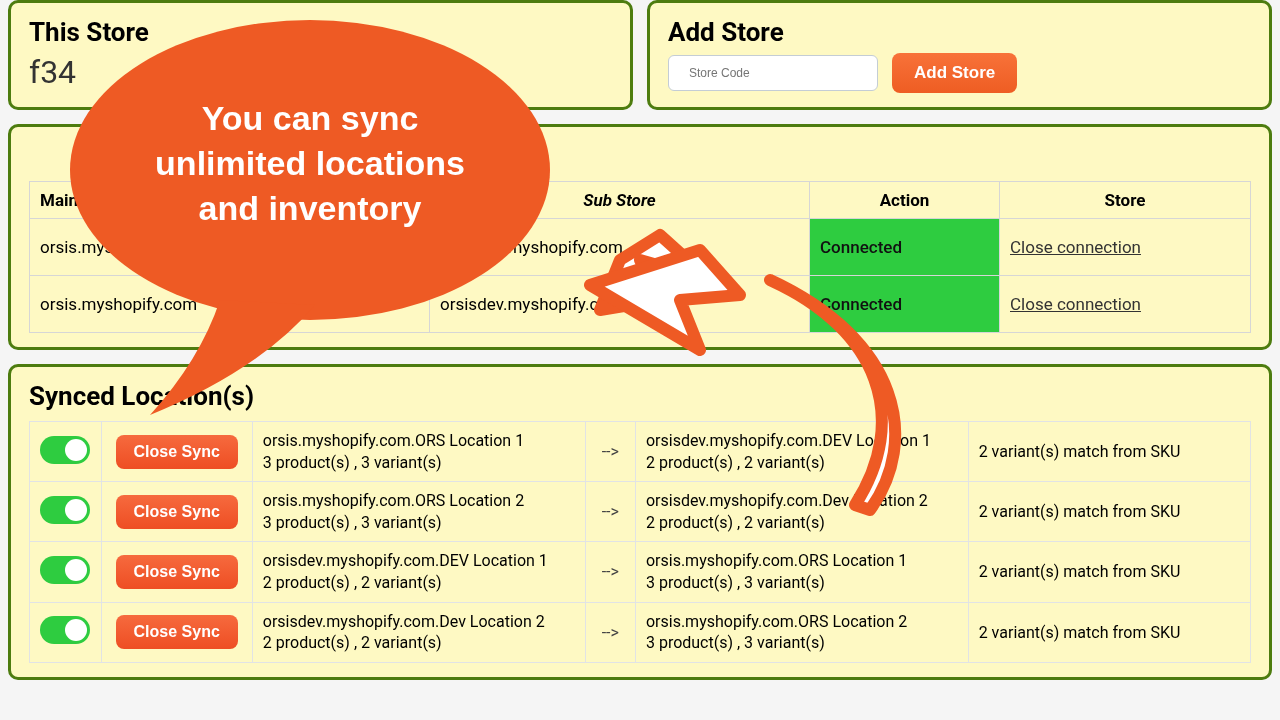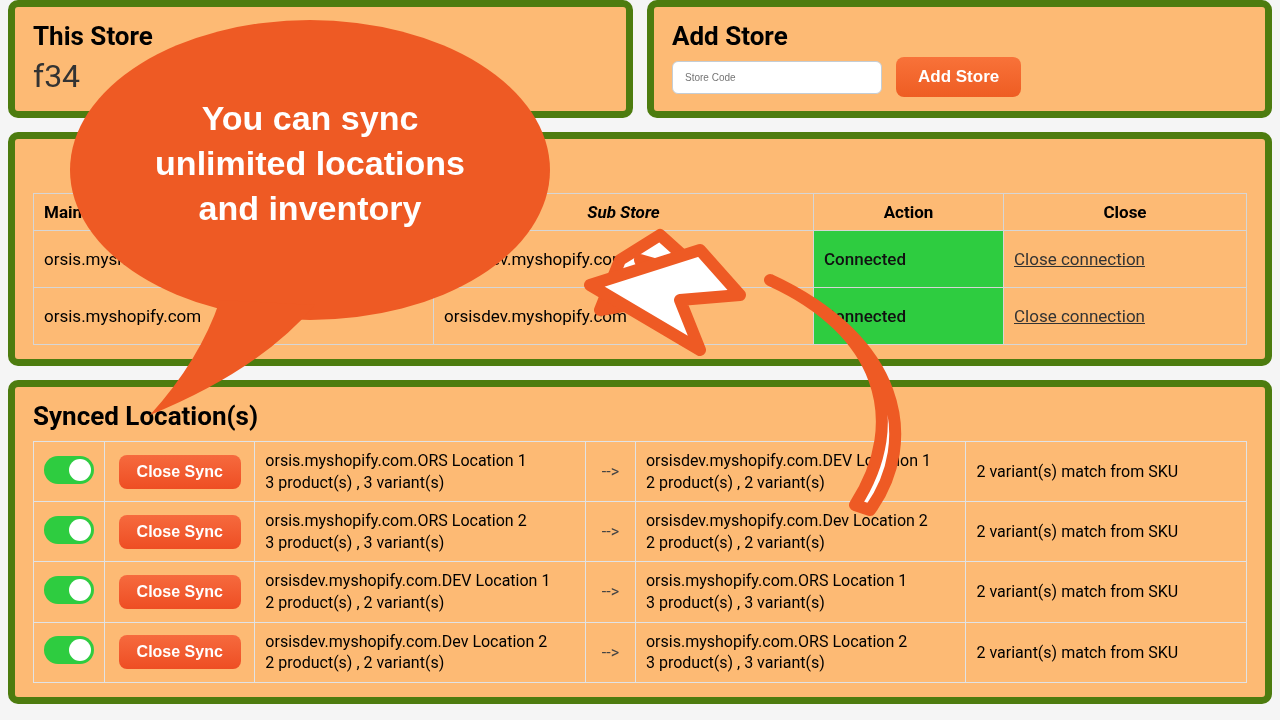--- a/index.html
+++ b/index.html
@@ -6,37 +6,37 @@
   body {
     font-family: -apple-system, BlinkMacSystemFont, "Segoe UI", Roboto, Arial, sans-serif;
     background: #f5f5f5;
     width: 1280px;
     height: 720px;
     overflow: hidden;
     padding: 0 8px;
     position: relative;
   }
   .card {
-    background: #fdba74;
-    border: 7px solid #4d7c0f;
+    background: #fef9c3;
+    border: 3px solid #4d7c0f;
     border-radius: 10px;
     padding: 14px 18px;
     margin-bottom: 14px;
   }
   .top-row { display: flex; gap: 14px; }
   .top-row .card { flex: 1; }
   h2 { font-size: 26px; font-weight: 700; margin-bottom: 6px; }
   .store-code { font-size: 32px; color: #333; }
   .add-store-row { display: flex; align-items: center; gap: 14px; margin-top: 6px; }
   .text-input {
     flex: 0 0 210px;
-    padding: 10px 12px;
+    padding: 10px 20px;
     border: 1px solid #c4cdd5;
     border-radius: 6px;
-    font-size: 10px;
+    font-size: 12px;
     color: #6d7175;
   }
   .btn-orange {
     background: linear-gradient(#f87239, #ee5d23);
     color: #fff;
     border: none;
     border-radius: 8px;
     padding: 10px 22px;
     font-size: 17px;
     font-weight: 600;
@@ -110,21 +110,21 @@
   </div>
 </div>
 
 <div class="card" style="padding-bottom:14px;">
   <table class="stores-table">
     <thead>
       <tr>
         <th>Main Store</th>
         <th>Sub Store</th>
         <th>Action</th>
-        <th>Close</th>
+        <th>Store</th>
       </tr>
     </thead>
     <tbody id="conn-body">
         <tr>
           <td>orsis.myshopify.com</td>
           <td>orsisdev.myshopify.com</td>
           <td class="status-cell">Connected</td>
           <td><span class="action-link">Close connection</span></td>
         </tr>
         <tr>

